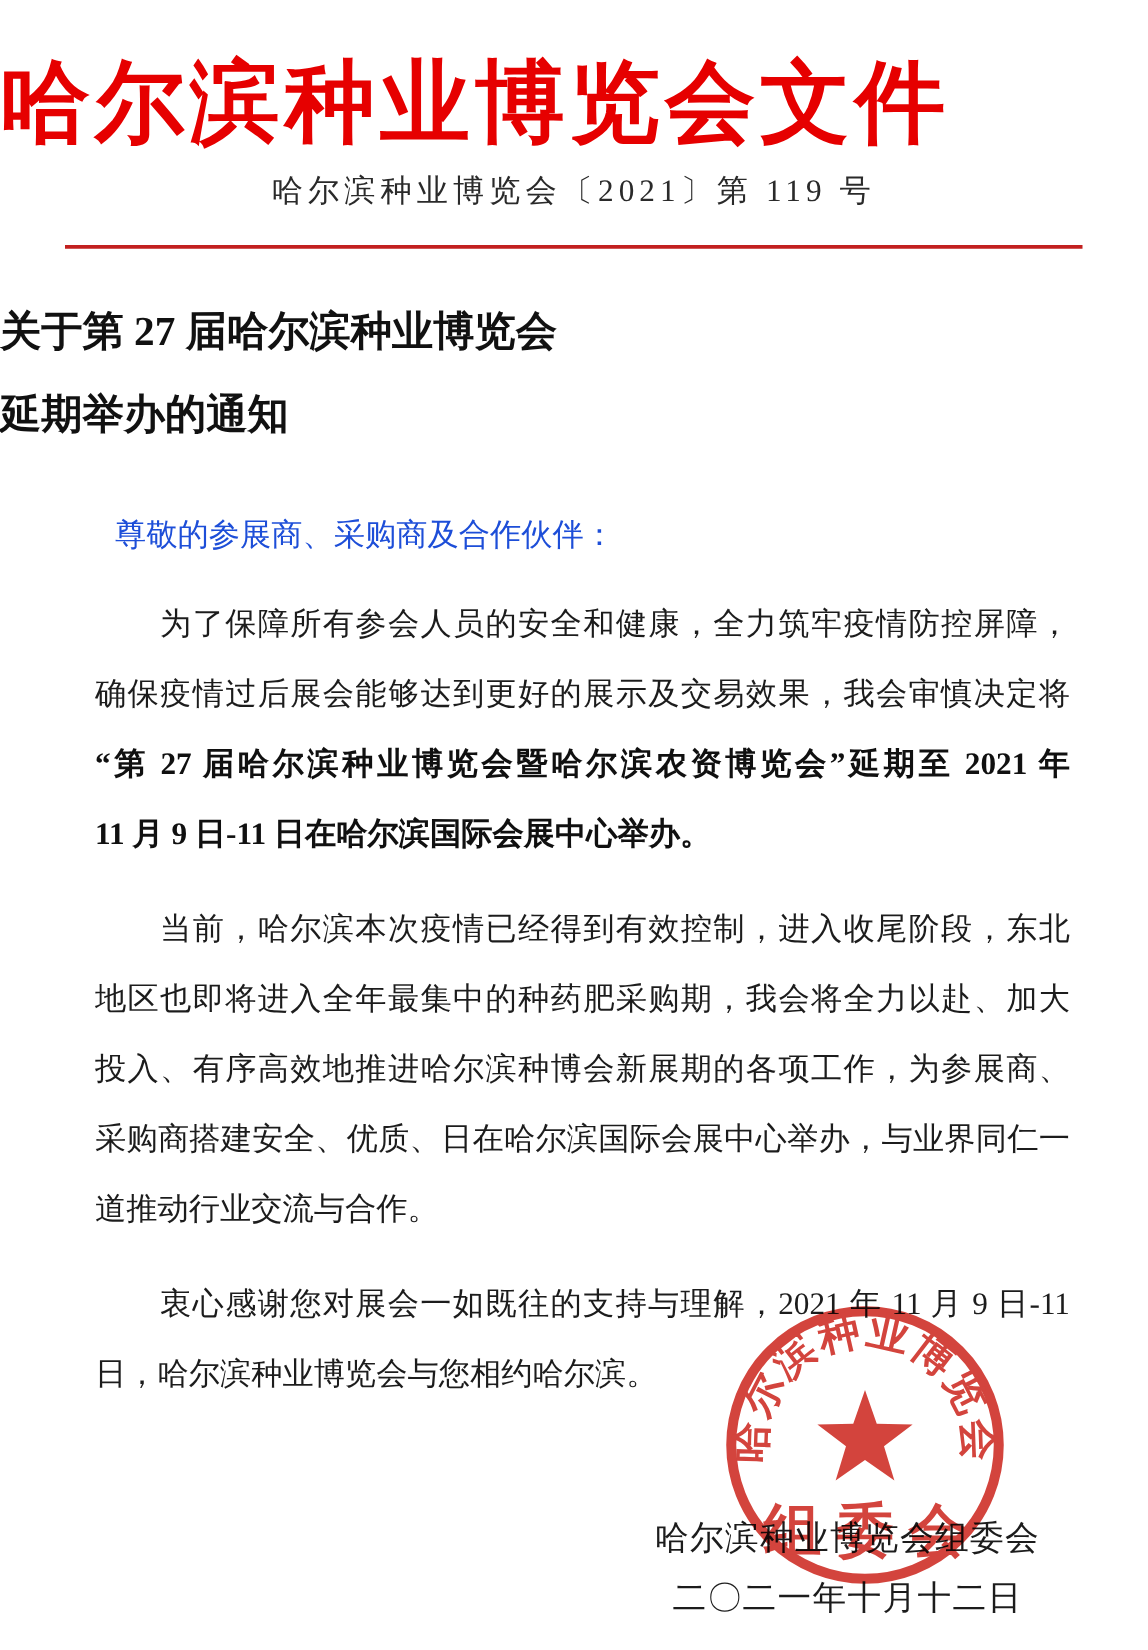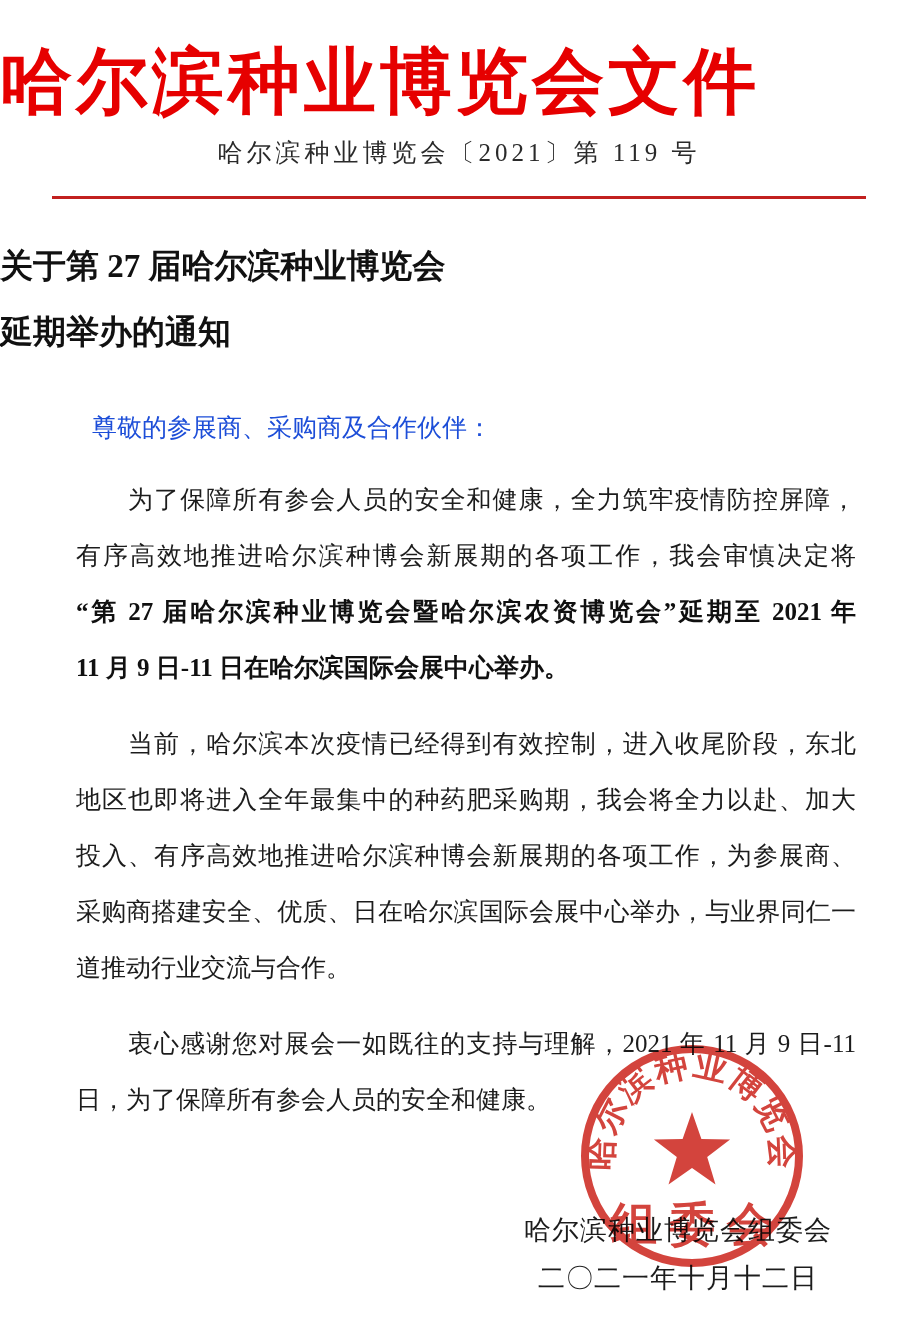--- a/index.html
+++ b/index.html
@@ -134,36 +134,36 @@
 
   <div class="subject">
     <div>关于第 27 届哈尔滨种业博览会</div>
     <div>延期举办的通知</div>
   </div>
 
   <div class="salutation">尊敬的参展商、采购商及合作伙伴：</div>
 
   <div class="para p1">
     <div class="line">　　为了保障所有参会人员的安全和健康，全力筑牢疫情防控屏障，</div>
-    <div class="line">有序高效地推进哈尔滨种博会新展期的各项工作，我会审慎决定将</div>
+    <div class="line">确保疫情过后展会能够达到更好的展示及交易效果，我会审慎决定将</div>
     <div class="line bold">“第 27 届哈尔滨种业博览会暨哈尔滨农资博览会”延期至 2021 年</div>
     <div class="line bold end">11 月 9 日-11 日在哈尔滨国际会展中心举办。</div>
   </div>
 
   <div class="para p2">
     <div class="line">　　当前，哈尔滨本次疫情已经得到有效控制，进入收尾阶段，东北</div>
     <div class="line">地区也即将进入全年最集中的种药肥采购期，我会将全力以赴、加大</div>
     <div class="line">投入、有序高效地推进哈尔滨种博会新展期的各项工作，为参展商、</div>
     <div class="line">采购商搭建安全、优质、日在哈尔滨国际会展中心举办，与业界同仁一</div>
     <div class="line end">道推动行业交流与合作。</div>
   </div>
 
   <div class="para p3">
     <div class="line">　　衷心感谢您对展会一如既往的支持与理解，2021 年 11 月 9 日-11</div>
-    <div class="line end">日，为了保障所有参会人员的安全和健康。</div>
+    <div class="line end">日，哈尔滨种业博览会与您相约哈尔滨。</div>
   </div>
 
   <div class="signature">
     <div>哈尔滨种业博览会组委会</div>
     <div>二〇二一年十月十二日</div>
   </div>
 
   <svg class="seal" viewBox="0 0 244 244" aria-hidden="true">
     <circle class="ring" cx="122" cy="122" r="107"></circle>
     <polygon class="star" points="122,78 131.4,105.0 160.1,105.5 137.2,122.9 145.5,150.4 122,133.9 98.5,150.4 106.8,122.9 83.9,105.5 112.6,105.0"></polygon>

